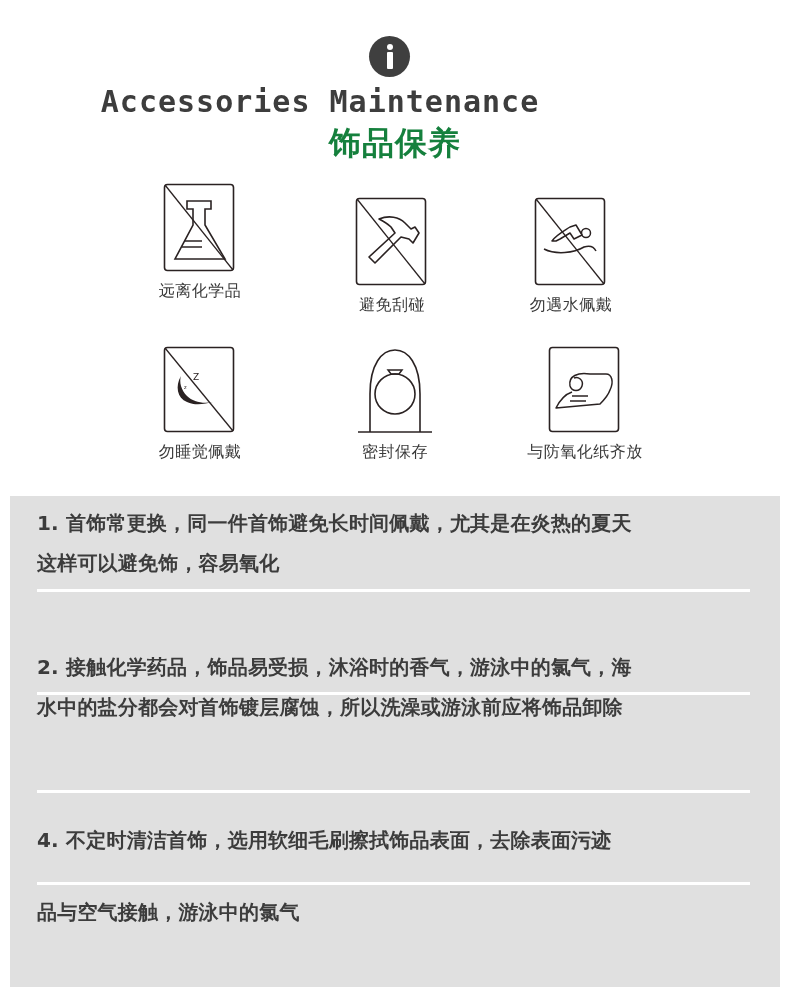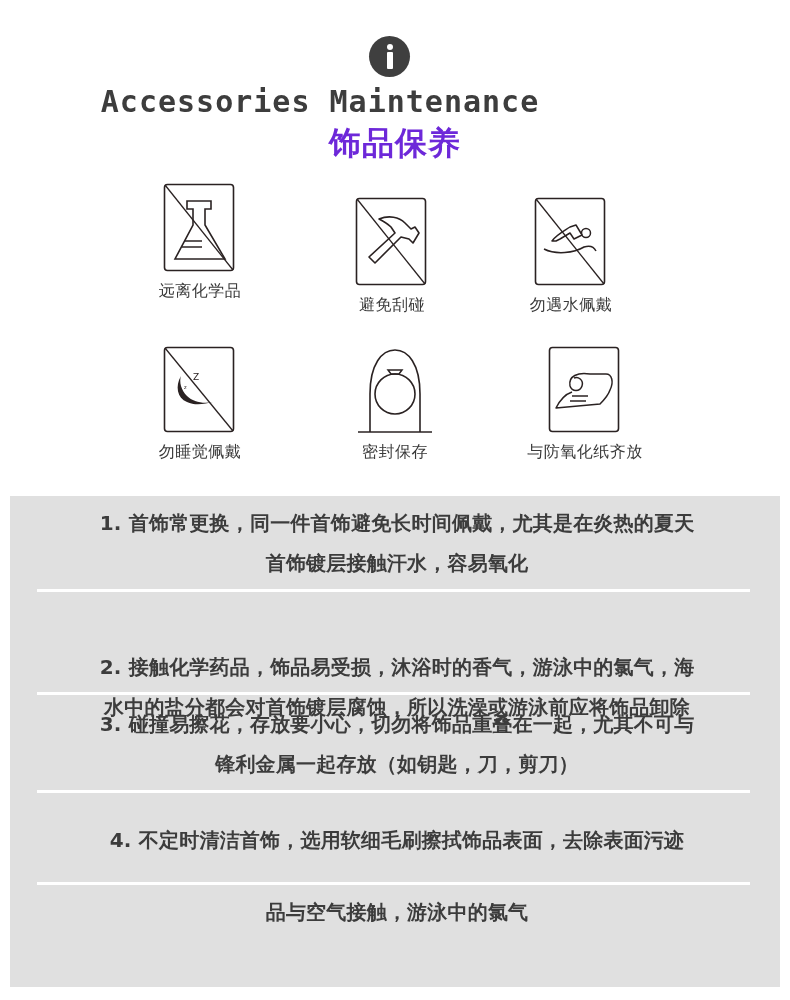--- a/index.html
+++ b/index.html
@@ -14,33 +14,33 @@
     }
     .info-icon .dot { position: absolute; left: 17.5px; top: 8px; width: 6px; height: 6px; border-radius: 50%; background: #fff; }
     .info-icon .bar { position: absolute; left: 17.5px; top: 16px; width: 6px; height: 17px; border-radius: 1px; background: #fff; }
     .title-en {
       position: absolute; left: 0; top: 84px; width: 640px; text-align: center;
       font-family: "DejaVu Sans Mono", monospace; font-weight: bold; font-size: 30px;
       letter-spacing: 1px; color: #3d3d3d;
     }
     .title-cn {
       position: absolute; left: 0; top: 122px; width: 790px; text-align: center;
-      font-family: "DejaVu Sans", sans-serif; font-weight: bold; font-size: 32px; color: #6d28d9;
+      font-family: "DejaVu Sans", sans-serif; font-weight: bold; font-size: 32px; color: #15803d;
       letter-spacing: 1px;
     }
     .icon-item { position: absolute; width: 180px; text-align: center; }
     .icon-item svg { display: block; margin: 0 auto; }
     .icon-label {
       display: block; margin-top: 6px; font-size: 16px; color: #3a3a3a; letter-spacing: 0.5px;
       font-family: "DejaVu Sans", sans-serif;
     }
     .tips {
       position: absolute; left: 10px; top: 496px; width: 770px; height: 491px; background: #e0e0e0;
     }
-    .tip { position: absolute; left: 27px; width: 720px; text-align: center; }
+    .tip { position: absolute; left: 27px; width: 720px; }
     .tip-text {
       font-size: 20px; line-height: 40px; color: #3c3c3c; font-weight: bold;
       font-family: "DejaVu Sans", sans-serif; letter-spacing: 0.2px;
     }
     .divider { position: absolute; left: 27px; width: 713px; height: 3px; background: #ffffff; }
   </style>
 </head>
 <body>
 
 <div class="header">
@@ -111,34 +111,30 @@
     <path d="M22 40 C24 46 32 46 34 40 C36 34 30 30 26 32" fill="none" stroke="#2a2222" stroke-width="1.5"></path>
     <line x1="24" y1="50" x2="40" y2="50" stroke="#2a2222" stroke-width="1.5"></line>
     <line x1="22" y1="55" x2="38" y2="55" stroke="#2a2222" stroke-width="1.5"></line>
   </svg>
   <span class="icon-label">与防氧化纸齐放</span>
 </div>
 
 <div class="tips">
   <div class="tip" style="top:7px;">
     <div class="tip-text">1. 首饰常更换，同一件首饰避免长时间佩戴，尤其是在炎热的夏天</div>
-    <div class="tip-text">首饰镀层接触汗水，容易氧化</div>
+    <div class="tip-text">这样可以避免饰，容易氧化</div>
   </div>
   <div class="divider" style="top:93px;"></div>
 
   <div class="tip" style="top:107px;margin-top:44px;">
     <div class="tip-text">2. 接触化学药品，饰品易受损，沐浴时的香气，游泳中的氯气，海</div>
     <div class="tip-text">水中的盐分都会对首饰镀层腐蚀，所以洗澡或游泳前应将饰品卸除</div>
   </div>
   <div class="divider" style="top:196px;"></div>
 
-  <div class="tip" style="top:208px;">
-    <div class="tip-text">3. 碰撞易擦花，存放要小心，切勿将饰品重叠在一起，尤其不可与</div>
-    <div class="tip-text">锋利金属一起存放（如钥匙，刀，剪刀）</div>
-  </div>
   <div class="divider" style="top:294px;"></div>
 
   <div class="tip" style="top:324px;">
     <div class="tip-text">4. 不定时清洁首饰，选用软细毛刷擦拭饰品表面，去除表面污迹</div>
   </div>
   <div class="divider" style="top:386px;"></div>
 
   <div class="tip" style="top:396px;">
     <div class="tip-text">品与空气接触，游泳中的氯气</div>
   </div>

